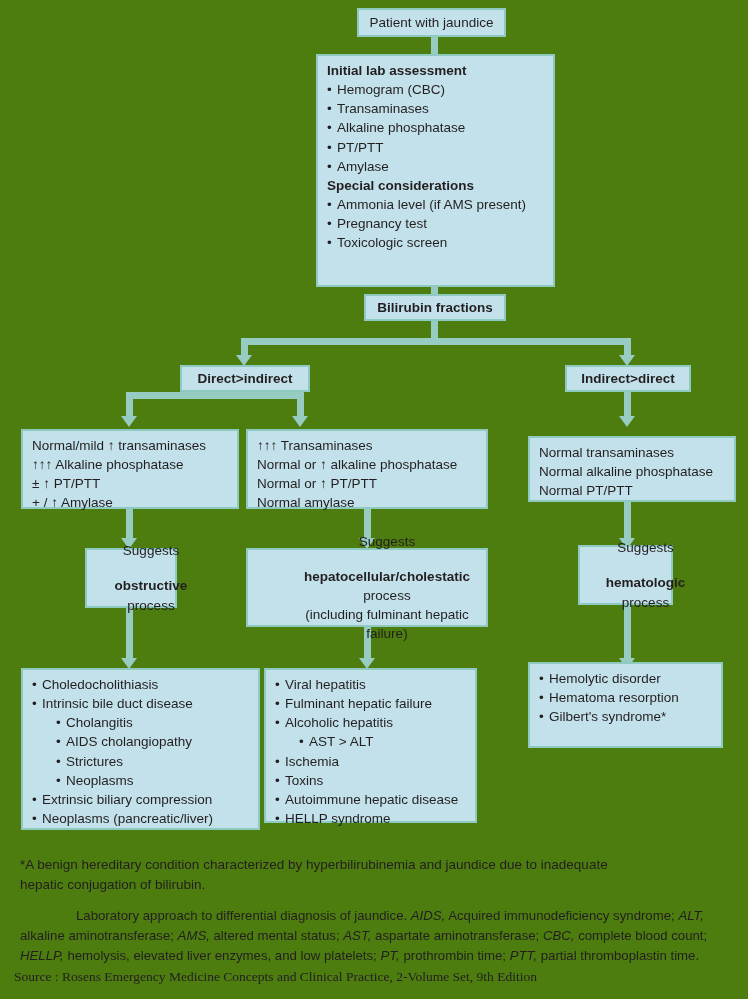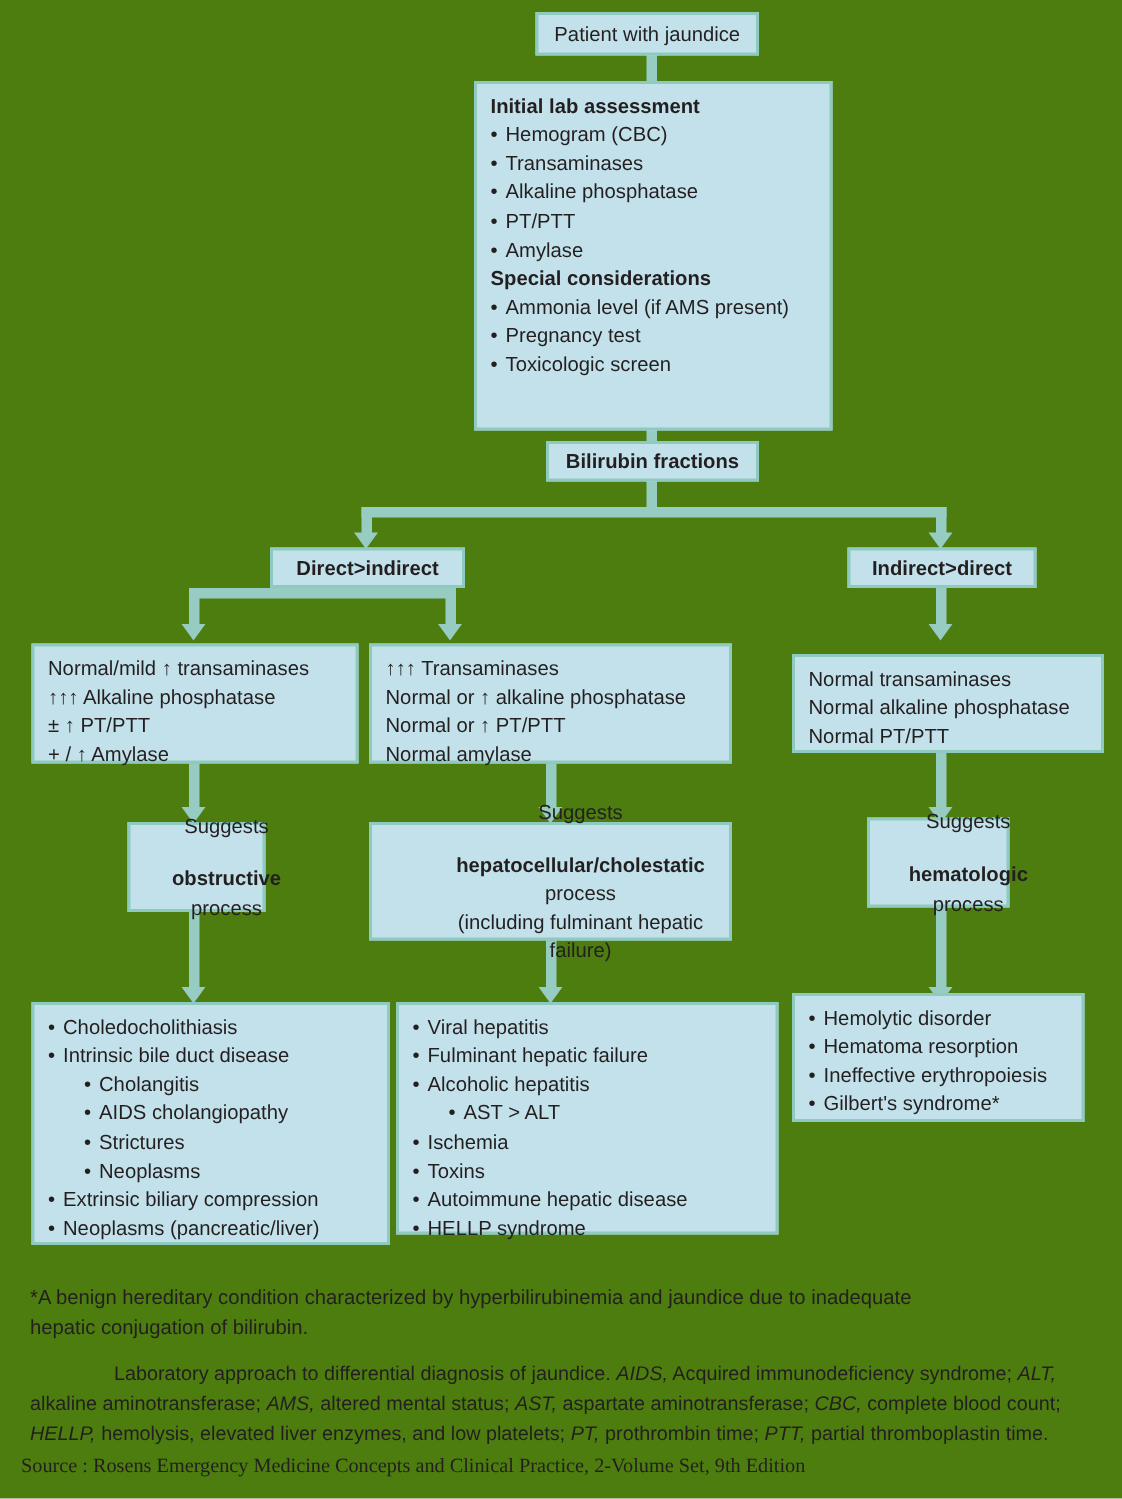--- a/index.html
+++ b/index.html
@@ -247,38 +247,37 @@
       <li>Intrinsic bile duct disease</li>
       <li class="sub">Cholangitis</li>
       <li class="sub">AIDS cholangiopathy</li>
       <li class="sub">Strictures</li>
       <li class="sub">Neoplasms</li>
       <li>Extrinsic biliary compression</li>
       <li>Neoplasms (pancreatic/liver)</li>
     </ul>
   </div>
 
-  <div class="box pad" style="left:264px; top:668px; width:255px; height:155px;">
+  <div class="box pad" style="left:264px; top:668px; width:213px; height:155px;">
     <ul class="bl">
       <li>Viral hepatitis</li>
       <li>Fulminant hepatic failure</li>
       <li>Alcoholic hepatitis</li>
       <li class="sub">AST &gt; ALT</li>
       <li>Ischemia</li>
       <li>Toxins</li>
       <li>Autoimmune hepatic disease</li>
       <li>HELLP syndrome</li>
     </ul>
   </div>
 
   <div class="box pad" style="left:528px; top:662px; width:195px; height:86px;">
     <ul class="bl">
       <li>Hemolytic disorder</li>
       <li>Hematoma resorption</li>
-      <li>Ineffective erythropoiesis</li>
       <li>Gilbert's syndrome*</li>
     </ul>
   </div>
 
   <div class="note" style="left:20px; top:855px; width:712px;">
     <div>*A benign hereditary condition characterized by hyperbilirubinemia and jaundice due to inadequate</div>
     <div>hepatic conjugation of bilirubin.</div>
   </div>
 
   <div class="caption" style="left:20px; top:906px; width:710px;">

